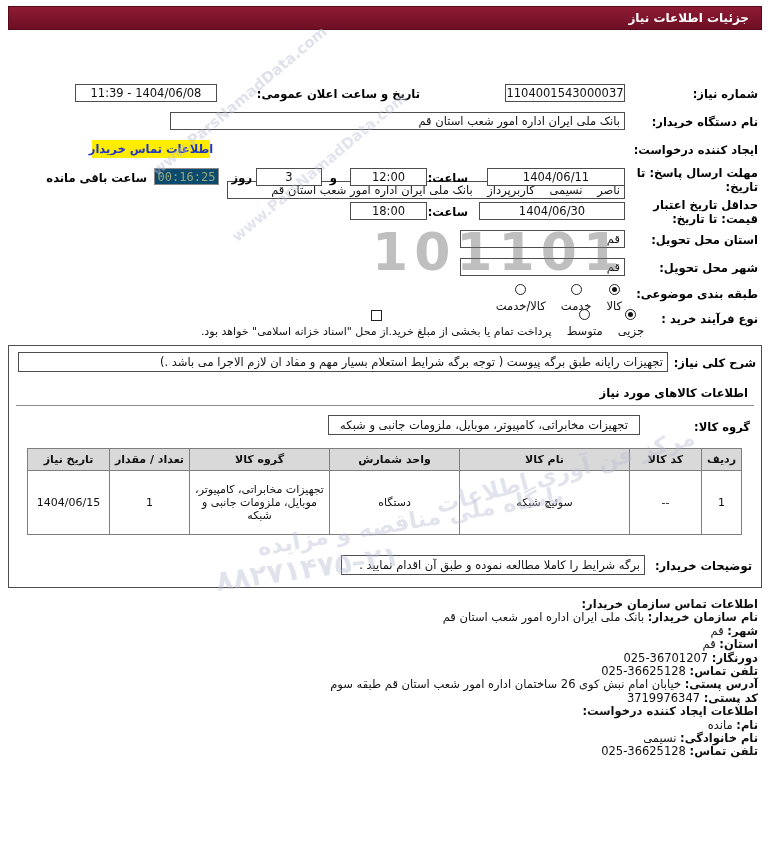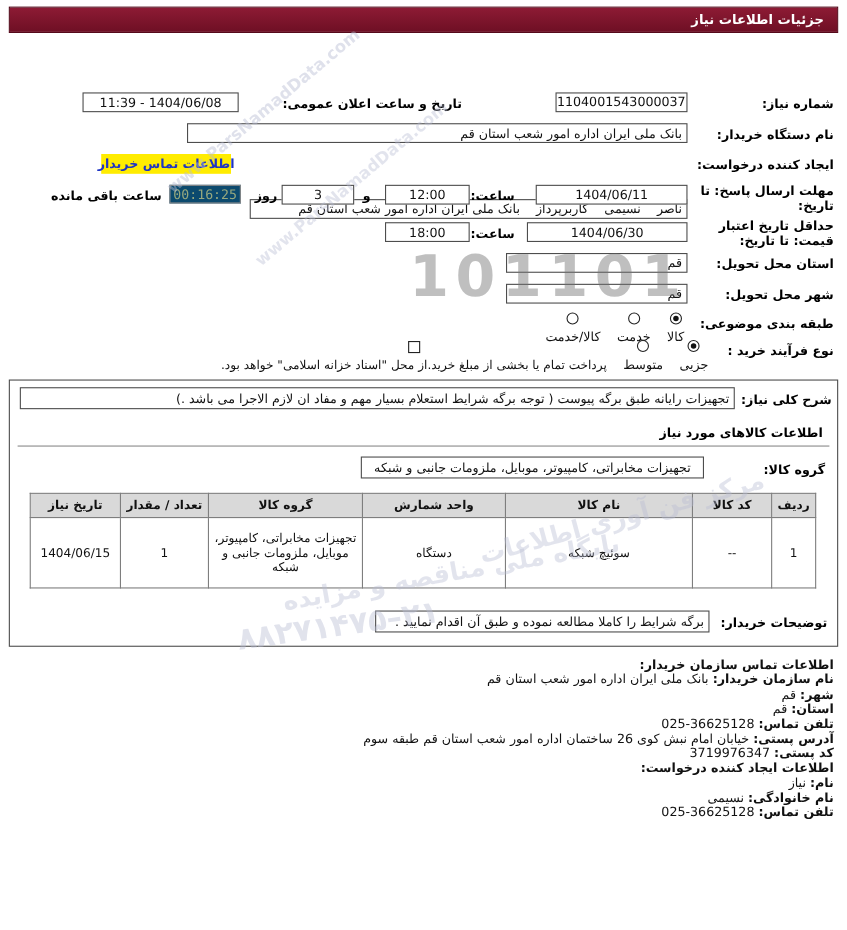--- a/index.html
+++ b/index.html
@@ -163,25 +163,26 @@
   </table>
 
   <span class="lbl" style="top:559px; right:18px;">توضیحات خریدار:</span>
   <div class="box tall" style="top:555px; right:125px; width:304px;">برگه شرایط را کاملا مطالعه نموده و طبق آن اقدام نمایید .</div>
 
   <div class="contact">
     <div class="b">اطلاعات تماس سازمان خریدار:</div>
     <div><span class="b">نام سازمان خریدار:</span> <span>بانک ملی ایران اداره امور شعب استان قم</span></div>
     <div><span class="b">شهر:</span> <span>قم</span></div>
     <div><span class="b">استان:</span> <span>قم</span></div>
+    <div><span class="b">دورنگار:</span> <span class="ltr">025-36701207</span></div>
     <div><span class="b">تلفن تماس:</span> <span class="ltr">025-36625128</span></div>
     <div><span class="b">آدرس پستی:</span> <span>خیابان امام نبش کوی 26 ساختمان اداره امور شعب استان قم طبقه سوم</span></div>
     <div><span class="b">کد پستی:</span> <span class="ltr">3719976347</span></div>
     <div class="b">اطلاعات ایجاد کننده درخواست:</div>
-    <div><span class="b">نام:</span> <span>نیاز</span></div>
+    <div><span class="b">نام:</span> <span>مانده</span></div>
     <div><span class="b">نام خانوادگی:</span> <span>نسیمی</span></div>
     <div><span class="b">تلفن تماس:</span> <span class="ltr">025-36625128</span></div>
   </div>
 
   <span class="wm wm0 ltr">www.ParsNamadData.com</span>
   <span class="wm wm1 ltr">www.ParsNamadData.com</span>
   <span class="wm wm2 ltr">101101</span>
   <span class="wm wm4">مرکز فن آوری اطلاعات</span>
   <span class="wm wm5">پایگاه ملی مناقصه و مزایده</span>
   <span class="wm wm6">۲۱–۸۸۲۷۱۴۷۵</span>

